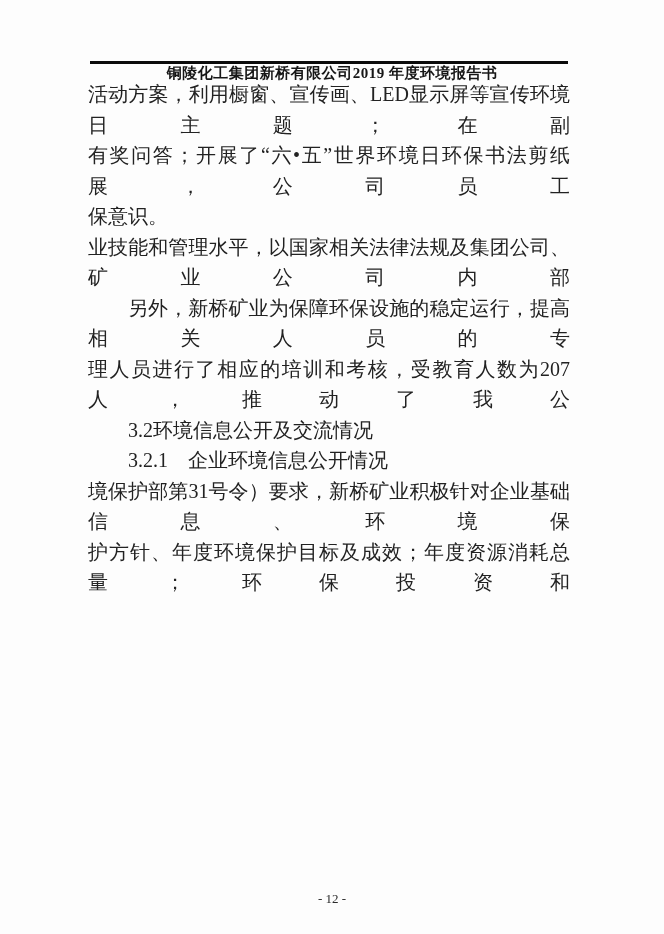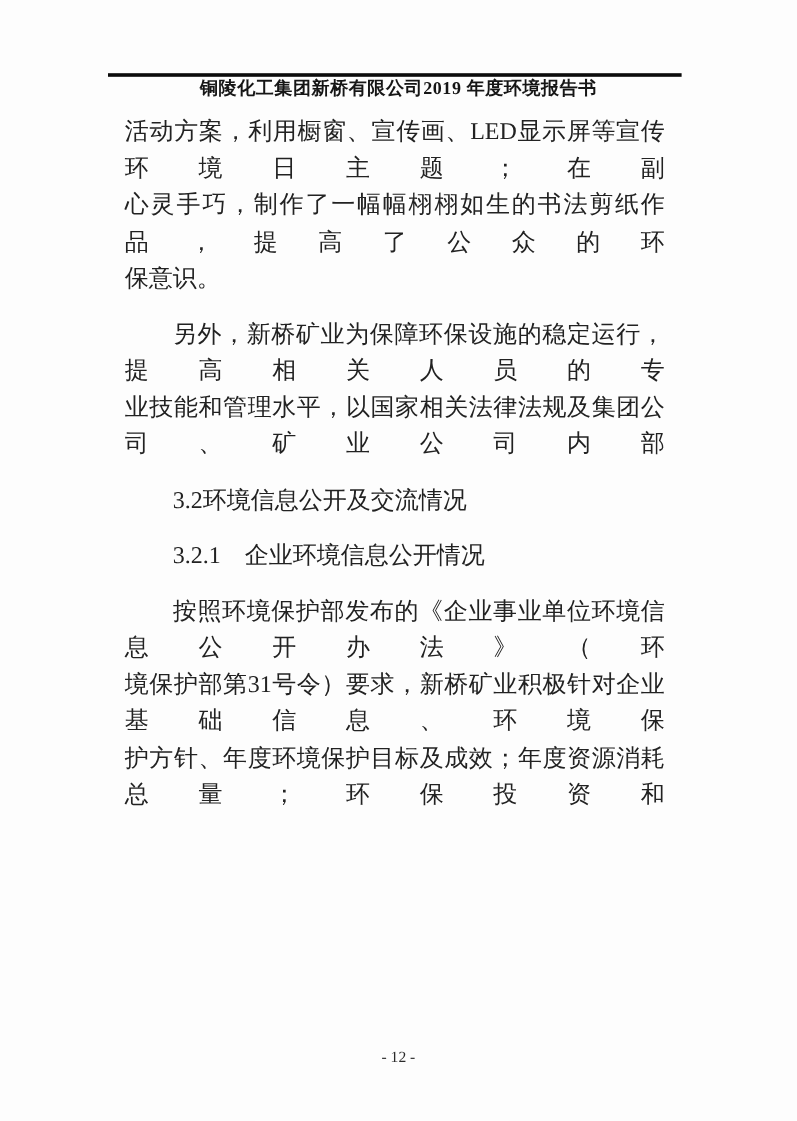--- a/index.html
+++ b/index.html
@@ -33,73 +33,73 @@
     background: #0b0b0b;
   }
   .doc-body {
     position: absolute;
     top: 79px; left: 88px;
     width: 482px;
     font-size: 20px;
     line-height: 30.5px;
     color: #222222;
   }
-  .para { margin: 16px; padding: 0; }
+  .para { margin: 0; padding: 0; }
   .ln {
     display: block;
     text-align: justify;
     text-align-last: justify;
     white-space: nowrap; 
   }
   .ln.j { text-align: justify; text-align-last: justify; white-space: normal; }
   .ln.l { text-align: right; text-align-last: left; white-space: normal; }
   .ln.i { text-indent: 2em; }
   .ln.hd { text-align: right; text-align-last: left; text-indent: 2em; white-space: normal; }
   .footer {
     position: absolute;
-    top: 873px; left: 0;
+    top: 891px; left: 0;
     width: 664px;
     text-align: center;
     font-size: 13px;
     color: #2a2a2a;
   }
 </style>
 </head>
 <body>
 
 <div class="page">
 
   <div class="header-title">铜陵化工集团新桥有限公司2019 年度环境报告书</div>
 
   <div class="header-rule"></div>
 
   <div class="doc-body">
 
     <p class="para">
       <span class="ln j">活动方案，利用橱窗、宣传画、LED显示屏等宣传环境日主题；在副</span>
-      <span class="ln j">心灵手巧，制作了一幅幅栩栩如生的书法剪纸作品，提高了公众的环</span>
+      <span class="ln j">有奖问答；开展了“六•五”世界环境日环保书法剪纸展，公司员工</span>
       <span class="ln l">保意识。</span>
     </p>
 
     <p class="para">
+      <span class="ln j">业技能和管理水平，以国家相关法律法规及集团公司、矿业公司内部</span>
       <span class="ln j i">另外，新桥矿业为保障环保设施的稳定运行，提高相关人员的专</span>
-      <span class="ln j">业技能和管理水平，以国家相关法律法规及集团公司、矿业公司内部</span>
+      <span class="ln j">理人员进行了相应的培训和考核，受教育人数为207人，推动了我公</span>
     </p>
 
 
     <p class="para">
       <span class="ln hd">3.2环境信息公开及交流情况</span>
     </p>
 
     <p class="para">
       <span class="ln hd">3.2.1　企业环境信息公开情况</span>
     </p>
 
     <p class="para">
-      <span class="ln j i">按照环境保护部发布的《企业事业单位环境信息公开办法》（环</span>
       <span class="ln j">境保护部第31号令）要求，新桥矿业积极针对企业基础信息、环境保</span>
       <span class="ln j">护方针、年度环境保护目标及成效；年度资源消耗总量；环保投资和</span>
 
     </p>
 
   </div>
 
   <div class="footer">
     <span>- 12 -</span>
   </div>

